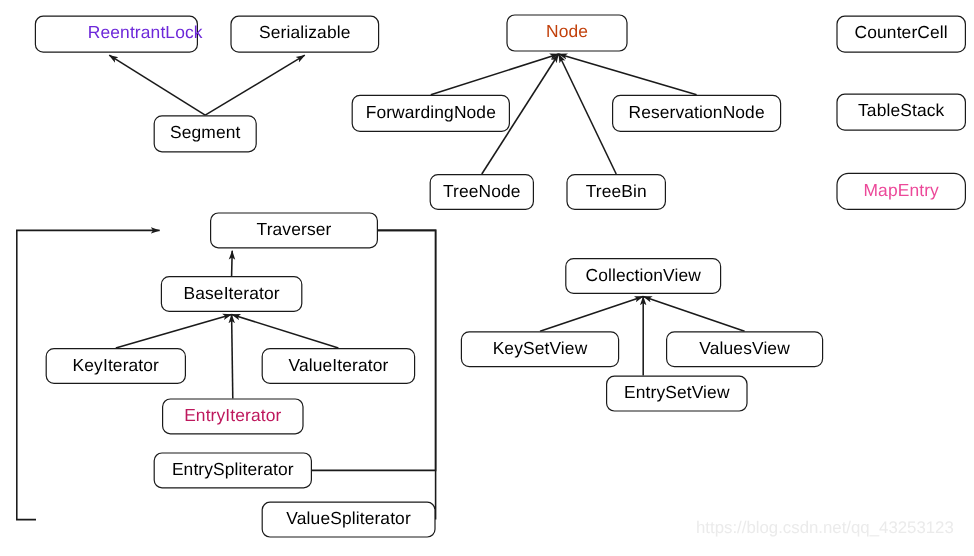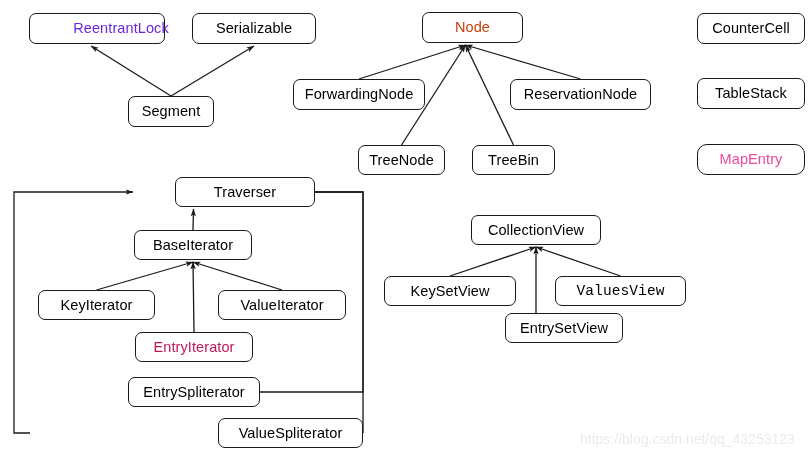--- a/index.html
+++ b/index.html
@@ -135,19 +135,19 @@
     </div>
     <div class="node" style="left: 218px; top: 418px; width: 145px; height: 30px; border-color: rgb(26, 26, 26); color: rgb(0, 0, 0);">
       <span>ValueSpliterator</span>
     </div>
     <div class="node" style="left: 471px; top: 215px; width: 130px; height: 30px; border-color: rgb(26, 26, 26); color: rgb(0, 0, 0);">
       <span>CollectionView</span>
     </div>
     <div class="node" style="left: 384px; top: 276px; width: 132px; height: 30px; border-color: rgb(26, 26, 26); color: rgb(0, 0, 0); align-items: center;">
       <span>KeySetView</span>
     </div>
-    <div class="node" style="left: 555px; top: 276px; width: 131px; height: 30px; border-color: rgb(26, 26, 26); color: rgb(0, 0, 0); font-family: Liberation Mono, monospace;">
+    <div class="node" style="left: 555px; top: 276px; width: 131px; height: 30px; border-color: rgb(26, 26, 26); color: rgb(0, 0, 0);">
       <span>ValuesView</span>
     </div>
     <div class="node" style="left: 477px; top: 313px; width: 118px; height: 30px; border-color: rgb(26, 26, 26); color: rgb(0, 0, 0); margin-left: 28px;">
       <span>EntrySetView</span>
     </div>
   </div>
 
 </body></html>

